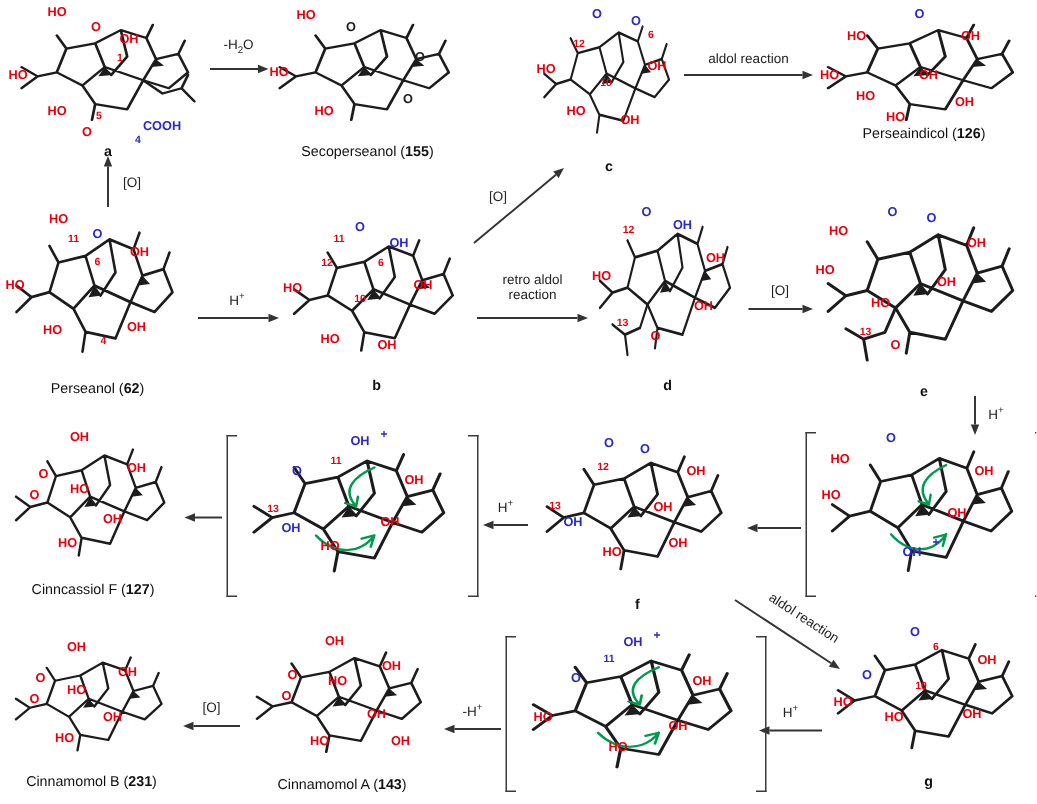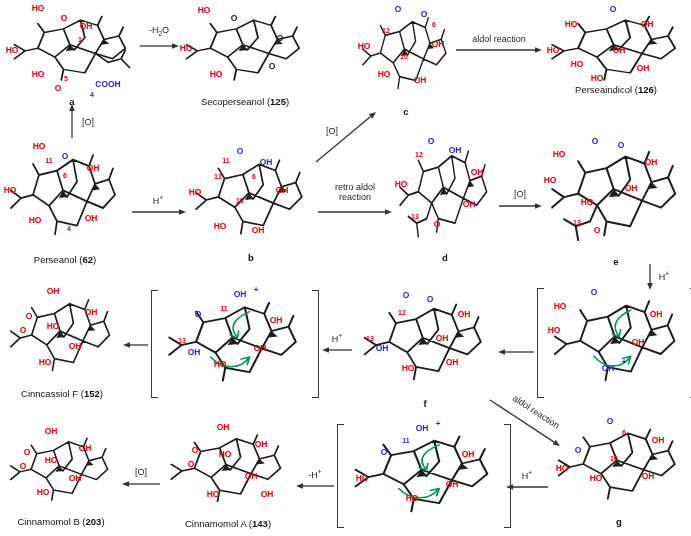--- a/index.html
+++ b/index.html
@@ -89,21 +89,21 @@
         <polygon points="58,44 63,50 54,51" fill="#1c1c1c"></polygon>
         <polygon points="90,38 95,43 87,44" fill="#1c1c1c"></polygon>
       </svg>
       <span class="atom" style="left: 24px; top: 4px; color: rgb(232, 0, 13); font-size: 8.5px;">HO</span>
       <span class="atom" style="left: 54px; top: 12px; color: rgb(28, 28, 28); font-size: 8.5px;">O</span>
       <span class="atom" style="left: 100px; top: 32px; color: rgb(28, 28, 28); font-size: 8.5px;">O</span>
       <span class="atom" style="left: 92px; top: 60px; color: rgb(28, 28, 28); font-size: 8.5px;">O</span>
       <span class="atom" style="left: 6px; top: 42px; color: rgb(232, 0, 13); font-size: 8.5px;">HO</span>
       <span class="atom" style="left: 36px; top: 68px; color: rgb(232, 0, 13); font-size: 8.5px;">HO</span>
     </div>
-    <div class="caption" style="left: 180px; top: 96px; width: 130px;">Secoperseanol (<b>125</b>)</div>
+    <div class="caption" style="left: 180px; top: 96px; width: 130px;">Secoperseanol (<b>155</b>)</div>
     <div class="structure" style="left: 358px; top: 6px; width: 96px; height: 98px;">
       <svg viewBox="0 0 120 100" preserveAspectRatio="none">
         <path d="M6 44 L16 51 M6 60 L16 51 L28 48 M28 48 L34 30 L52 26 L58 44 L44 58 L28 48 M52 26 L68 16 L84 22 L90 38 L82 54 L58 44 M90 38 L104 34 L110 48 L98 60 L82 54 M44 58 L52 72 L72 76 L82 54 M68 16 L72 36 L62 50 M34 30 L28 20 M104 34 L108 24 M52 72 L50 84 M84 22 L88 12" fill="none" stroke="#1c1c1c" stroke-width="1.7" stroke-linecap="round" stroke-linejoin="round"></path>
         <polygon points="58,44 63,50 54,51" fill="#1c1c1c"></polygon>
         <polygon points="90,38 95,43 87,44" fill="#1c1c1c"></polygon>
       </svg>
       <span class="atom" style="left: 40px; top: 3px; color: rgb(41, 41, 204); font-size: 8.5px;">O</span>
       <span class="atom" style="left: 66px; top: 8px; color: rgb(41, 41, 204); font-size: 8.5px;">O</span>
       <span class="atom" style="left: 76px; top: 18px; color: rgb(232, 0, 13); font-size: 7px;">6</span>
       <span class="atom" style="left: 28px; top: 24px; color: rgb(232, 0, 13); font-size: 7px;">12</span>
@@ -207,21 +207,21 @@
         <polygon points="90,38 95,43 87,44" fill="#1c1c1c"></polygon>
       </svg>
       <span class="atom" style="left: 48px; top: 3px; color: rgb(232, 0, 13); font-size: 8.5px;">OH</span>
       <span class="atom" style="left: 24px; top: 28px; color: rgb(232, 0, 13); font-size: 8.5px;">O</span>
       <span class="atom" style="left: 18px; top: 42px; color: rgb(232, 0, 13); font-size: 8.5px;">O</span>
       <span class="atom" style="left: 86px; top: 24px; color: rgb(232, 0, 13); font-size: 8.5px;">OH</span>
       <span class="atom" style="left: 48px; top: 38px; color: rgb(232, 0, 13); font-size: 8.5px;">HO</span>
       <span class="atom" style="left: 70px; top: 58px; color: rgb(232, 0, 13); font-size: 8.5px;">OH</span>
       <span class="atom" style="left: 40px; top: 74px; color: rgb(232, 0, 13); font-size: 8.5px;">HO</span>
     </div>
-    <div class="caption" style="left: 5px; top: 388px; width: 114px;">Cinncassiol F (<b>152</b>)</div>
+    <div class="caption" style="left: 5px; top: 388px; width: 114px;">Cinncassiol F (<b>127</b>)</div>
     <div class="structure" style="left: 162px; top: 290px; width: 146px; height: 108px;">
       <svg viewBox="0 0 120 100" preserveAspectRatio="none">
         <path d="M6 44 L16 51 M6 60 L16 51 L28 48 M28 48 L34 30 L52 26 L58 44 L44 58 L28 48 M52 26 L68 16 L84 22 L90 38 L82 54 L58 44 M90 38 L104 34 L110 48 L98 60 L82 54 M44 58 L52 72 L72 76 L82 54 M68 16 L72 36 L62 50 M34 30 L28 20 M104 34 L108 24 M52 72 L50 84 M84 22 L88 12" fill="none" stroke="#1c1c1c" stroke-width="1.7" stroke-linecap="round" stroke-linejoin="round"></path>
         <polygon points="58,44 63,50 54,51" fill="#1c1c1c"></polygon>
         <polygon points="90,38 95,43 87,44" fill="#1c1c1c"></polygon>
         <path d="M72 20 C60 26 54 34 62 44 M62 44 l-6 -2 M62 44 l1 -6" fill="none" stroke="#009a50" stroke-width="1.4" stroke-linecap="round"></path>
         <path d="M40 62 C50 74 64 74 72 62 M72 62 l-7 2 M72 62 l-2 7" fill="none" stroke="#009a50" stroke-width="1.4" stroke-linecap="round"></path>
       </svg>
       <span class="atom" style="left: 78px; top: 4px; color: rgb(41, 41, 204); font-size: 8.5px;">OH</span>
       <span class="atom" style="left: 94px; top: 0px; color: rgb(41, 41, 204); font-size: 8px;">+</span>
@@ -277,21 +277,21 @@
         <polygon points="90,38 95,43 87,44" fill="#1c1c1c"></polygon>
       </svg>
       <span class="atom" style="left: 46px; top: 3px; color: rgb(232, 0, 13); font-size: 8.5px;">OH</span>
       <span class="atom" style="left: 22px; top: 24px; color: rgb(232, 0, 13); font-size: 8.5px;">O</span>
       <span class="atom" style="left: 18px; top: 38px; color: rgb(232, 0, 13); font-size: 8.5px;">O</span>
       <span class="atom" style="left: 46px; top: 32px; color: rgb(232, 0, 13); font-size: 8.5px;">HO</span>
       <span class="atom" style="left: 80px; top: 20px; color: rgb(232, 0, 13); font-size: 8.5px;">OH</span>
       <span class="atom" style="left: 70px; top: 50px; color: rgb(232, 0, 13); font-size: 8.5px;">OH</span>
       <span class="atom" style="left: 38px; top: 64px; color: rgb(232, 0, 13); font-size: 8.5px;">HO</span>
     </div>
-    <div class="caption" style="left: 5px; top: 516px; width: 112px;">Cinnamomol B (<b>203</b>)</div>
+    <div class="caption" style="left: 5px; top: 516px; width: 112px;">Cinnamomol B (<b>231</b>)</div>
     <div class="structure" style="left: 165px; top: 424px; width: 126px; height: 92px;">
       <svg viewBox="0 0 120 100" preserveAspectRatio="none">
         <path d="M6 44 L16 51 M6 60 L16 51 L28 48 M28 48 L34 30 L52 26 L58 44 L44 58 L28 48 M52 26 L68 16 L84 22 L90 38 L82 54 L58 44 M90 38 L104 34 L110 48 L98 60 L82 54 M44 58 L52 72 L72 76 L82 54 M68 16 L72 36 L62 50 M34 30 L28 20 M104 34 L108 24 M52 72 L50 84 M84 22 L88 12" fill="none" stroke="#1c1c1c" stroke-width="1.7" stroke-linecap="round" stroke-linejoin="round"></path>
         <polygon points="58,44 63,50 54,51" fill="#1c1c1c"></polygon>
         <polygon points="90,38 95,43 87,44" fill="#1c1c1c"></polygon>
       </svg>
       <span class="atom" style="left: 58px; top: 3px; color: rgb(232, 0, 13); font-size: 8.5px;">OH</span>
       <span class="atom" style="left: 30px; top: 26px; color: rgb(232, 0, 13); font-size: 8.5px;">O</span>
       <span class="atom" style="left: 26px; top: 40px; color: rgb(232, 0, 13); font-size: 8.5px;">O</span>
       <span class="atom" style="left: 60px; top: 30px; color: rgb(232, 0, 13); font-size: 8.5px;">HO</span>

